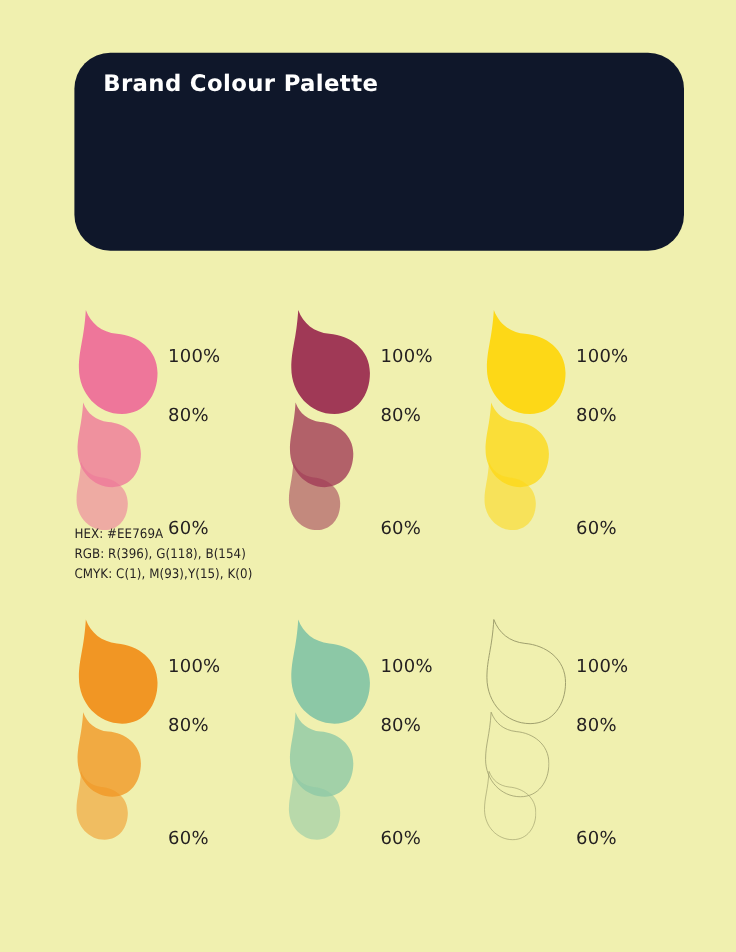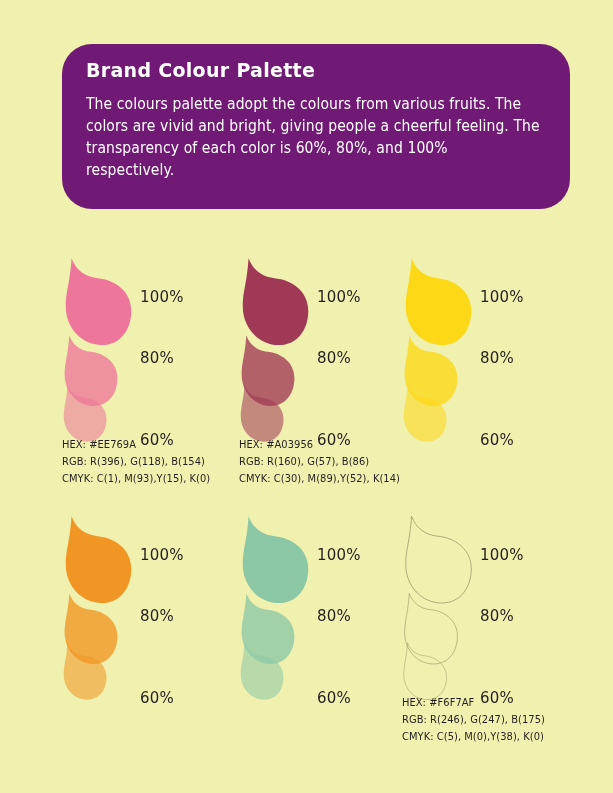--- a/index.html
+++ b/index.html
@@ -15,21 +15,21 @@
     position: relative;
   }
 
   
   #header-banner {
     position: absolute;
     left: 62px;
     top: 44px;
     width: 508px;
     height: 165px;
-    background: #701a75;
+    background: #0f172a;
     border-radius: 30px;
     box-sizing: border-box;
     padding: 16px 30px 0 24px;
   }
   #header-title {
     color: #FFFFFF;
     font-family: "DejaVu Sans", sans-serif;
     font-size: 19px;
     font-weight: bold;
     letter-spacing: 0.3px;
@@ -90,21 +90,21 @@
     position: absolute;
     left: 80px;
     color: #231F20;
     font-family: "DejaVu Sans", sans-serif;
     font-size: 15px;
     font-weight: normal;
     letter-spacing: 0.2px;
     white-space: nowrap;
   }
   .pct-100 { top: 56px; }
-  .pct-80  { top: 117px; }
+  .pct-80  { top: 105px; }
   .pct-60  { top: 167px; margin-top: 32px; }
 
   
   .spec-block {
     position: absolute;
     left: 2px;
     top: 204px;
     color: #231F20;
     font-family: "DejaVu Sans Condensed", "Liberation Sans", sans-serif;
     font-size: 11px;
@@ -112,21 +112,20 @@
     letter-spacing: 0.05px;
     white-space: nowrap;
   }
   .spec-line { display: block; }
 </style>
 </head>
 <body>
 
 <div id="header-banner">
   <h1 id="header-title">Brand Colour Palette</h1>
-  <p id="header-desc">The colours palette adopt the colours from various fruits. The colors are vivid and bright, giving people a cheerful feeling. The transparency of each color is 60%, 80%, and 100% respectively.</p>
 </div>
 
 <div id="palette-grid">
     <div class="palette-row">
       <div class="palette-cell col-0">
         <div class="drop-stack">
           <div class="drop drop-100">
             <svg viewBox="0 0 100 135" width="72" height="96" preserveAspectRatio="none">
               <path d="M16,6 C14,40 8,52 8,74 C8,104 30,128 58,128 C84,128 99,106 99,80 C99,52 76,36 52,34 C34,32 22,22 16,6 Z" fill="#EE769A" fill-opacity="1"></path>
             </svg>
@@ -165,25 +164,20 @@
           </div>
           <div class="drop drop-60">
             <svg viewBox="0 0 100 135" width="47" height="63" preserveAspectRatio="none">
               <path d="M16,6 C14,40 8,52 8,74 C8,104 30,128 58,128 C84,128 99,106 99,80 C99,52 76,36 52,34 C34,32 22,22 16,6 Z" fill="#A03956" fill-opacity="0.56"></path>
             </svg>
           </div>
         </div>
         <div class="pct-label pct-100">100%</div>
         <div class="pct-label pct-80">80%</div>
         <div class="pct-label pct-60">60%</div>
-        <div class="spec-block">
-          <span class="spec-line">HEX: #A03956</span>
-          <span class="spec-line">RGB: R(160), G(57), B(86)</span>
-          <span class="spec-line">CMYK: C(30), M(89),Y(52), K(14)</span>
-        </div>
       </div>
       <div class="palette-cell col-2">
         <div class="drop-stack">
           <div class="drop drop-100">
             <svg viewBox="0 0 100 135" width="72" height="96" preserveAspectRatio="none">
               <path d="M16,6 C14,40 8,52 8,74 C8,104 30,128 58,128 C84,128 99,106 99,80 C99,52 76,36 52,34 C34,32 22,22 16,6 Z" fill="#FDD817" fill-opacity="1"></path>
             </svg>
           </div>
           <div class="drop drop-80">
             <svg viewBox="0 0 100 135" width="58" height="78" preserveAspectRatio="none">
@@ -260,20 +254,15 @@
           </div>
           <div class="drop drop-60">
             <svg viewBox="0 0 100 135" width="47" height="63" preserveAspectRatio="none">
               <path d="M16,6 C14,40 8,52 8,74 C8,104 30,128 58,128 C84,128 99,106 99,80 C99,52 76,36 52,34 C34,32 22,22 16,6 Z" fill="none" fill-opacity="0.56" stroke="#9a9a6a" stroke-width="1.1"></path>
             </svg>
           </div>
         </div>
         <div class="pct-label pct-100">100%</div>
         <div class="pct-label pct-80">80%</div>
         <div class="pct-label pct-60">60%</div>
-        <div class="spec-block">
-          <span class="spec-line">HEX: #F6F7AF</span>
-          <span class="spec-line">RGB: R(246), G(247), B(175)</span>
-          <span class="spec-line">CMYK: C(5), M(0),Y(38), K(0)</span>
-        </div>
       </div>
     </div>
   </div>
 
 </body></html>

